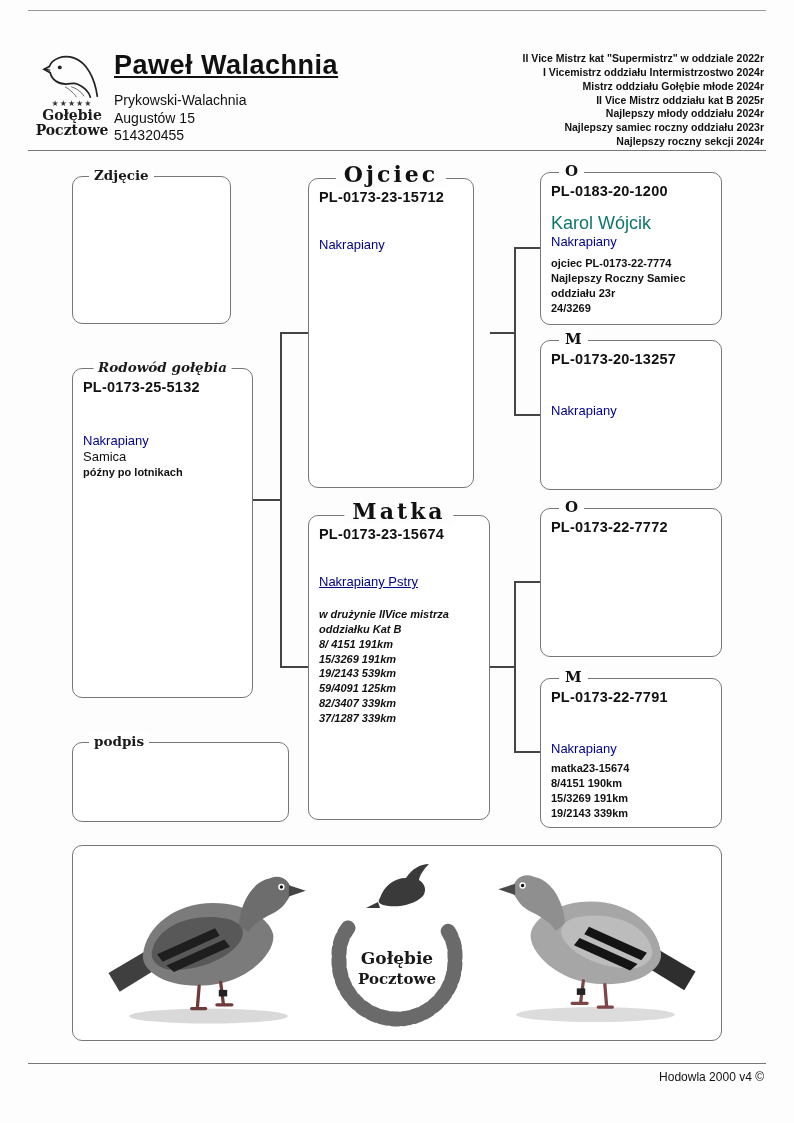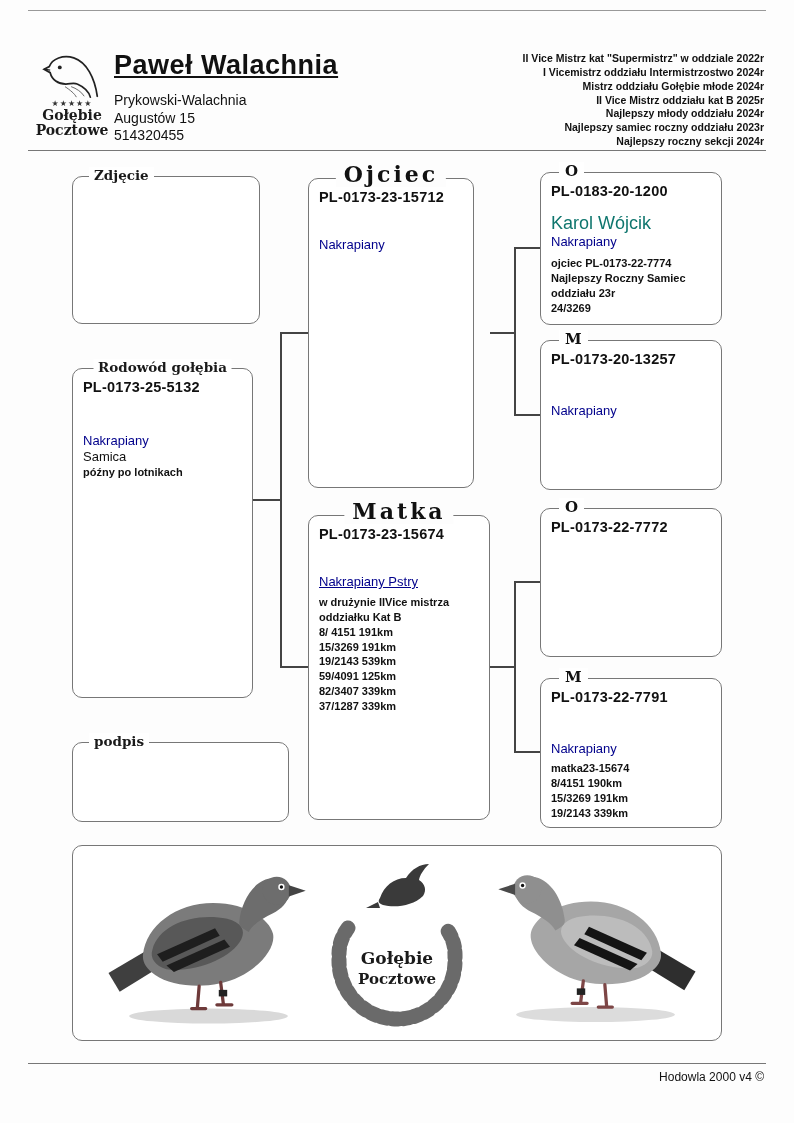--- a/index.html
+++ b/index.html
@@ -33,56 +33,56 @@
   
   .box {
     position:absolute; border:1.5px solid #777; border-radius:10px;
     background:#fff; box-sizing:border-box; padding:10px 10px;
   }
   .box-label {
     position:absolute; top:-10px; left:16px; background:#fff; padding:0 5px;
     font-family:"DejaVu Serif", serif; font-weight:bold; font-size:13.5px; color:#1a1a1a;
     white-space:nowrap;
   }
-  .box-label.centered { left:50%; transform:translateX(-50%); }
+  .box-label.centered { left:50%; transform:translateX(-50%);font-style:italic; }
   .parent-label {
     position:absolute; top:-18px; left:50%; transform:translateX(-50%);
     background:#fdfdfd; padding:0 8px;
     font-family:"DejaVu Serif", serif; font-weight:bold; font-size:22px;
     letter-spacing:3px; color:#111; white-space:nowrap;
   }
   .gp-label {
     position:absolute; top:-11px; left:18px; background:#fff; padding:0 6px;
     font-family:"DejaVu Serif", serif; font-weight:bold; font-size:15px; color:#111;
   }
 
   .ring { font-size:14.5px; font-weight:bold; letter-spacing:0.2px; }
   .color-line { color:#00008B; font-size:13px; }
   .owner-line { color:#0f766e; font-size:18px; }
   .sex-line   { font-size:13px; }
   .small-bold { font-size:11px; font-weight:bold; line-height:1.35; }
 
   
-  .photo-box  { left:72px;  top:176px; width:188px; height:148px; }
+  .photo-box  { left:72px;  top:176px; width:159px; height:148px; }
   .bird-box   { left:72px;  top:368px; width:181px; height:330px; }
   .sign-box   { left:72px;  top:742px; width:217px; height:80px; }
   .father-box { left:308px; top:178px; width:166px; height:310px; }
   .mother-box { left:308px; top:515px; width:182px; height:305px; }
   .gp1 { left:540px; top:172px; width:182px; height:153px; }
   .gp2 { left:540px; top:340px; width:182px; height:150px; }
   .gp3 { left:540px; top:508px; width:182px; height:149px; }
   .gp4 { left:540px; top:678px; width:182px; height:150px; }
 
   .bird-box .color-line { margin-top:38px; }
   .bird-box .sex-line   { margin-top:1px; }
   .bird-box .small-bold { margin-top:1px; }
   .father-box .color-line { margin-top:32px; }
   .father-box .small-bold { margin-top:6px; }
   .mother-box .color-line { margin-top:32px;text-decoration:underline; }
-  .mother-box .small-bold { margin-top:6px; }
+  .mother-box .small-bold { margin-top:18px;font-style:italic; }
   .gp1 .owner-line { margin-top:14px; }
   .gp1 .small-bold { margin-top:7px; }
   .gp2 .color-line { margin-top:36px; }
   .gp4 .color-line { margin-top:36px; }
   .gp4 .small-bold { margin-top:5px; }
 
   
   .cline { position:absolute; background:#444; }
 
   

